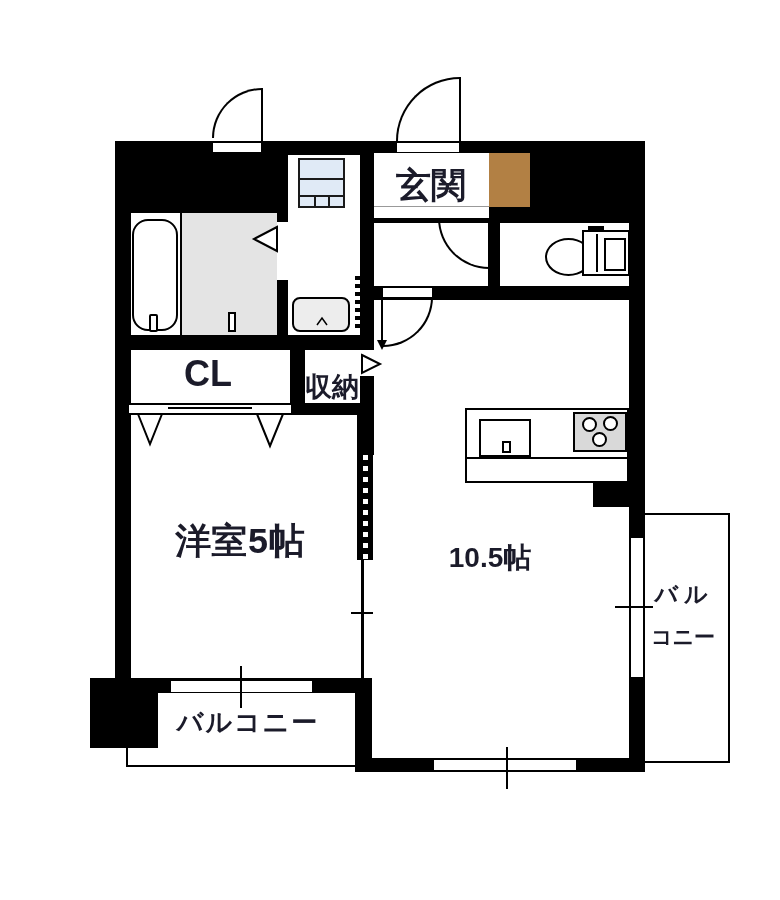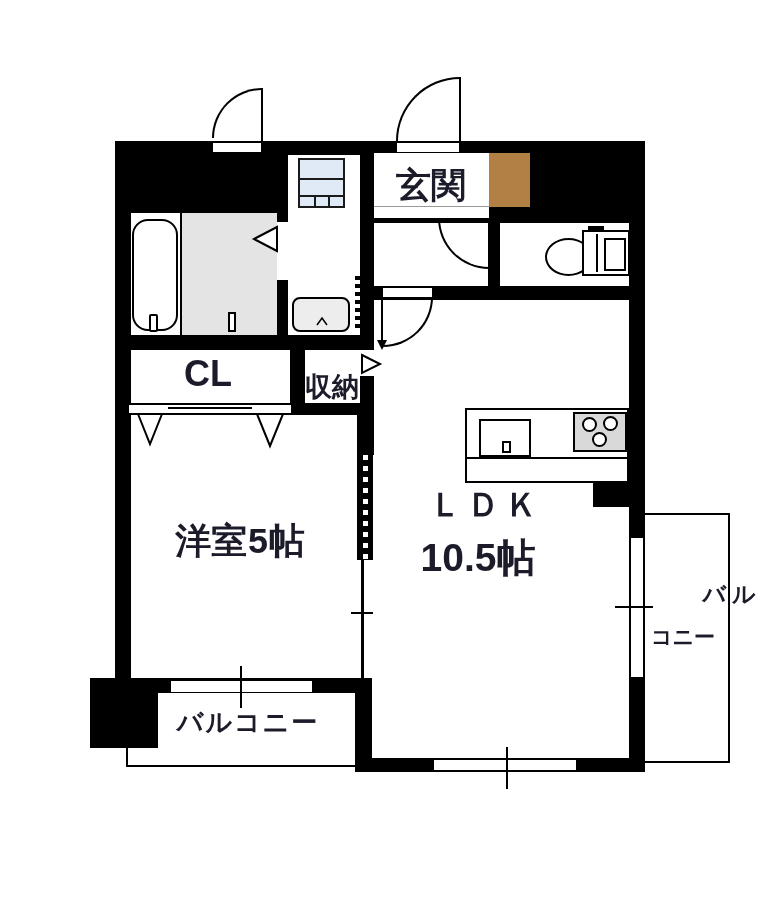--- a/index.html
+++ b/index.html
@@ -116,19 +116,18 @@
     <polyline points="257,414 270,446 283,414" fill="none" stroke="#000" stroke-width="2"></polyline>
     <polygon points="362,355 380,364 362,373" fill="#fff" stroke="#000" stroke-width="2"></polygon>
     <polygon points="277,227 254,239 277,251" fill="#fff" stroke="#000" stroke-width="2"></polygon>
     <polyline points="317,325 322,318 327,325" fill="none" stroke="#000" stroke-width="1.5"></polyline>
   </svg>
 
   <div class="lbl" style="left:431px;top:185px;font-size:35px;">玄関</div>
   <div class="lbl" style="left:208px;top:374px;font-size:36px;">CL</div>
   <div class="lbl" style="left:332px;top:375px;font-size:27px;margin-top:12px;">収納</div>
   <div class="lbl" style="left:240px;top:541px;font-size:36px;font-family:Liberation Mono, monospace;">洋室5帖</div>
-  <div class="lbl" style="left:486px;top:505px;font-size:33px;letter-spacing:5px;">ＬＤＫ</div>
-  <div class="lbl" style="left:478px;top:558px;font-size:39px;">10.5帖</div>
+  <div class="lbl" style="left:490px;top:558px;font-size:28px;">10.5帖</div>
   <div class="lbl" style="left:248px;top:722px;font-size:26px;letter-spacing:2px;">バルコニー</div>
-  <div class="lbl" style="left:684px;top:594px;font-size:23px;letter-spacing:6px;margin-left:48px;">バル</div>
+  <div class="lbl" style="left:684px;top:594px;font-size:23px;letter-spacing:6px;">バル</div>
   <div class="lbl" style="left:683px;top:637px;font-size:21px;">コニー</div>
 
 </div>
 
 </body></html>

